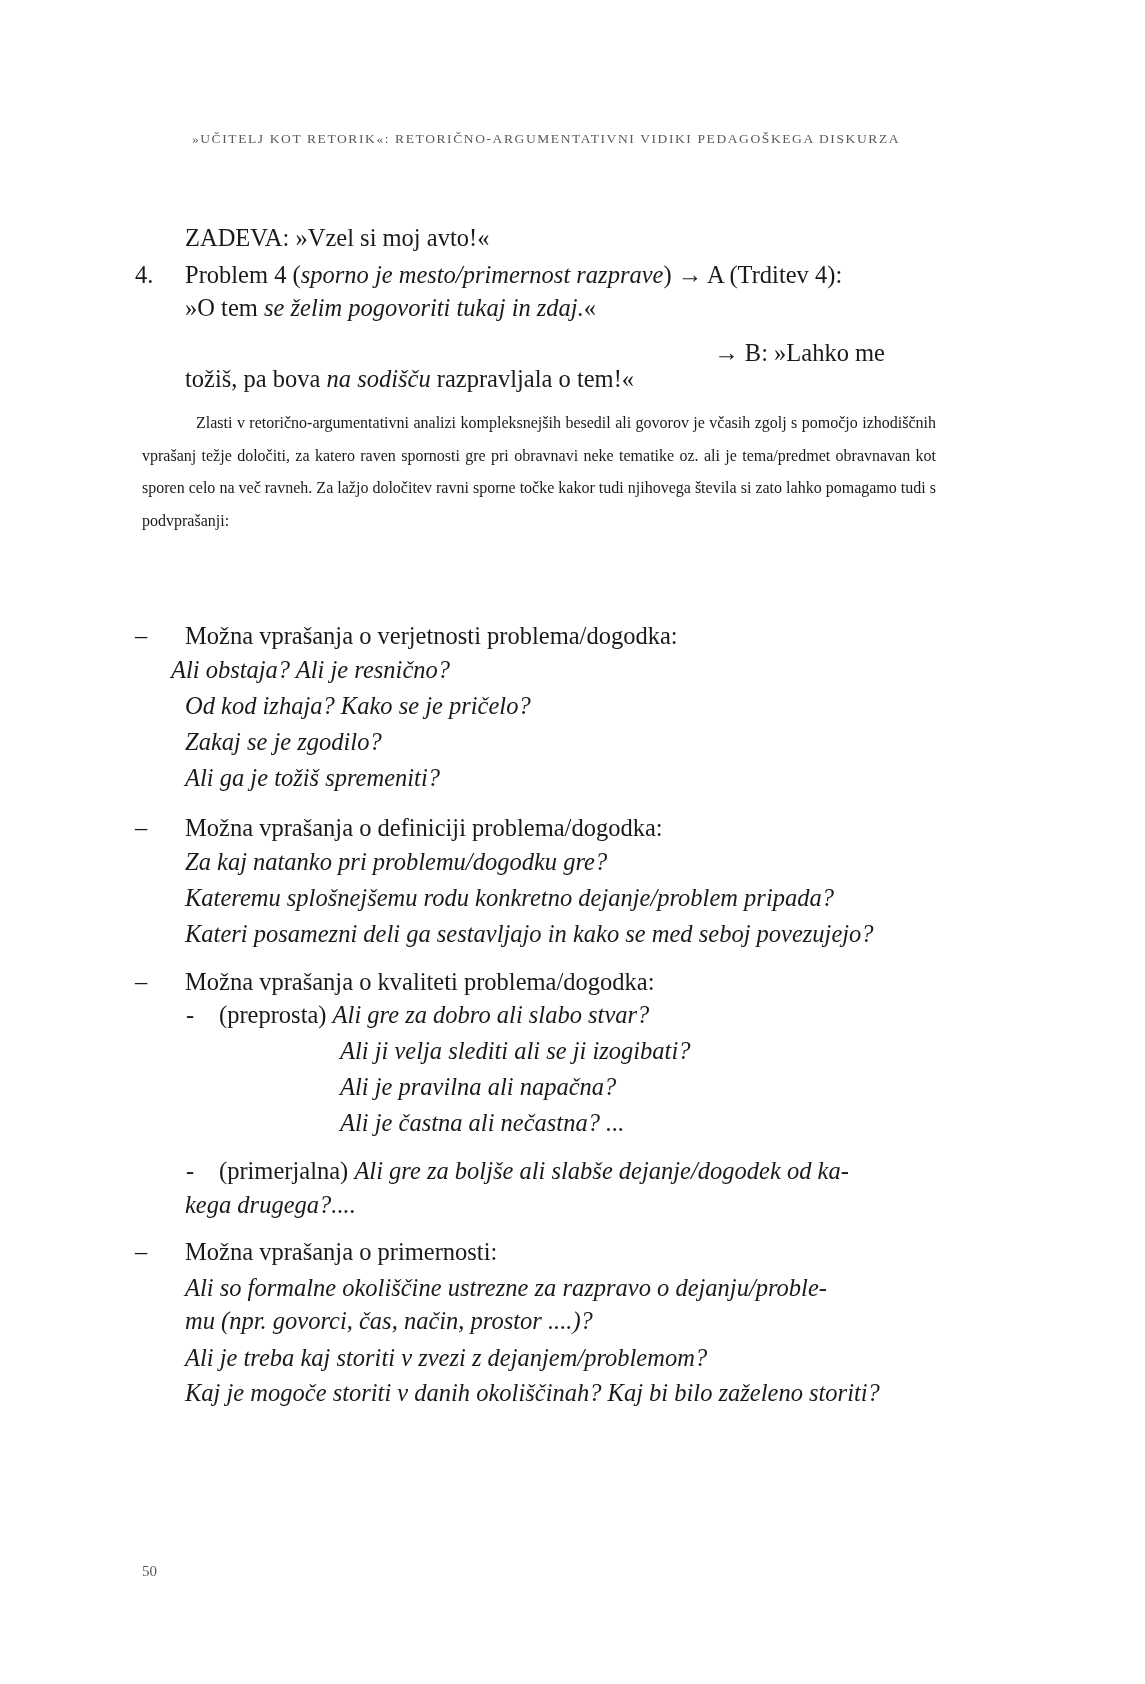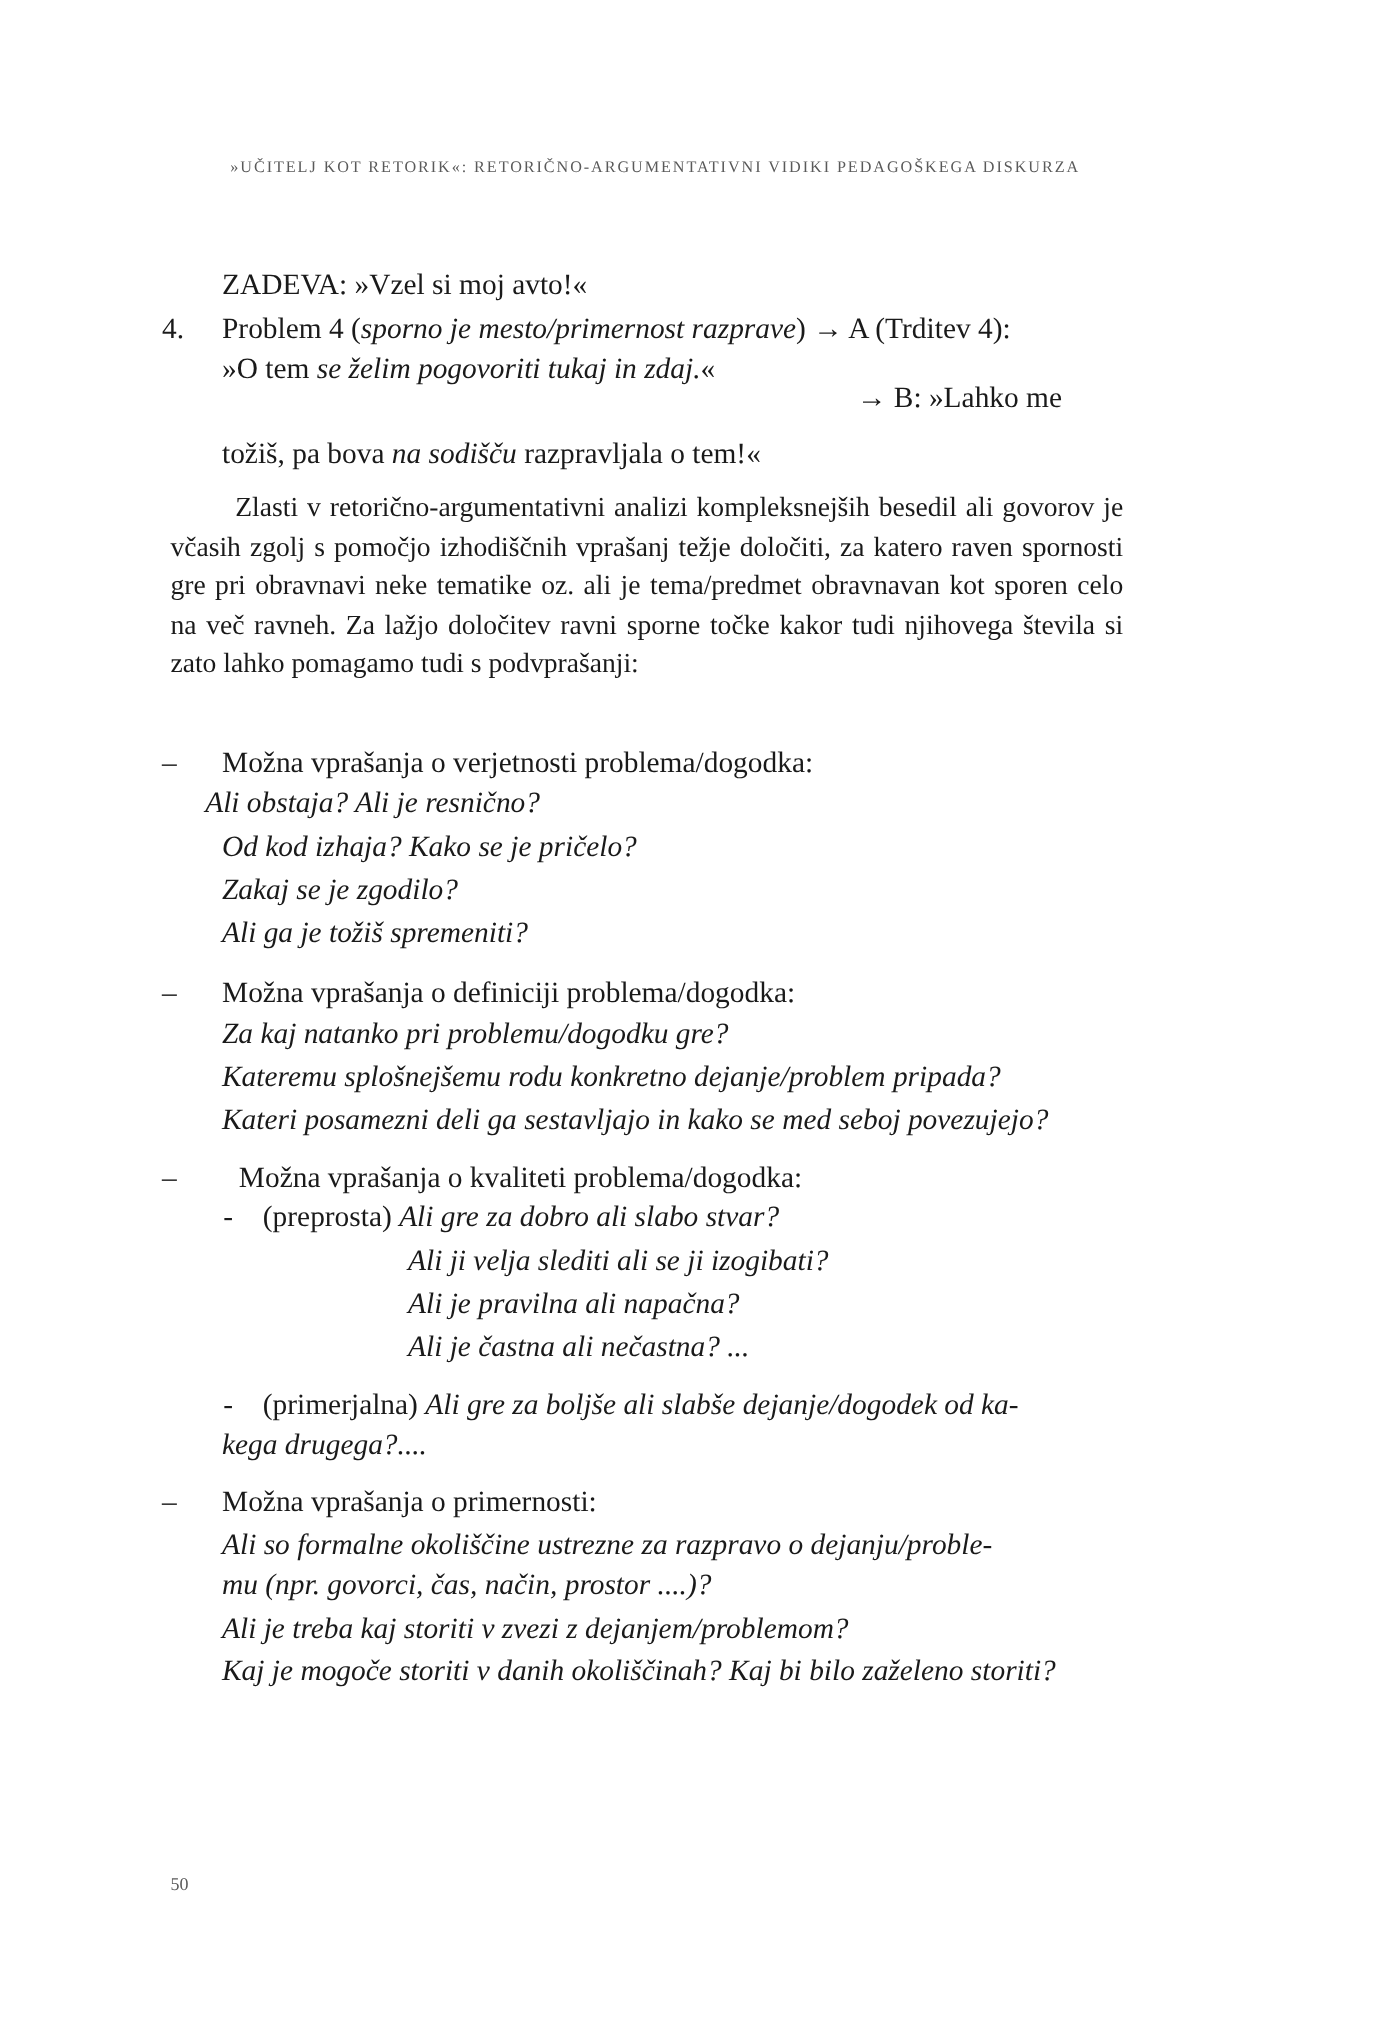--- a/index.html
+++ b/index.html
@@ -3,60 +3,60 @@
   <meta charset="utf-8">
   <style>
     html, body { margin: 0; padding: 0; background: #ffffff; }
     body { width: 1145px; height: 1684px; position: relative; overflow: hidden;
            font-family: "Liberation Serif", "DejaVu Serif", serif; color: #1a1a1a; }
     .running-header { position: absolute; top: 131px; left: 141px; width: 810px;
            text-align: center; font-size: 13.5px; letter-spacing: 1.6px; color: #5a5a5a; }
     .page-number { position: absolute; top: 1563px; left: 142px; font-size: 15px; color: #5a5a5a; }
     .line { position: absolute; font-size: 24.5px; line-height: 32px; white-space: nowrap; }
     .it { font-style: italic; }
-    .justify { position: absolute; left: 142px; width: 794px; font-size: 23px; line-height: 32.5px;
+    .justify { position: absolute; left: 142px; width: 794px; font-size: 16px; line-height: 32.5px;
                text-align: justify; }
     .indent { text-indent: 54px; }
   </style>
 </head>
 <body>
 
 <div class="running-header">»UČITELJ KOT RETORIK«: RETORIČNO-ARGUMENTATIVNI VIDIKI PEDAGOŠKEGA DISKURZA</div>
 
 <div class="line" style="top:222px; left:185px;">ZADEVA: »Vzel si moj avto!«</div>
 
 <div class="line" style="top:259px; left:135px;">4.</div>
 <div class="line" style="top:259px; left:185px;">
   <span>Problem 4 (</span><span class="it">sporno je mesto/primernost razprave</span><span>) → A (Trditev 4):</span>
 </div>
 <div class="line" style="top:292px; left:185px;">
   <span>»O tem </span><span class="it">se želim pogovoriti tukaj in zdaj.</span><span>«</span>
 </div>
-<div class="line" style="top:316px; right:260px; margin-left:20px;">→ B: »Lahko me</div>
+<div class="line" style="top:337px; right:260px; margin-left:20px;">→ B: »Lahko me</div>
 <div class="line" style="top:363px; left:185px;">
   <span>tožiš, pa bova </span><span class="it">na sodišču</span><span> razpravljala o tem!«</span>
 </div>
 
 <div class="justify indent" style="top:407px;">Zlasti v retorično-argumentativni analizi kompleksnejših besedil ali govorov je včasih zgolj s pomočjo izhodiščnih vprašanj težje določiti, za katero raven spornosti gre pri obravnavi neke tematike oz. ali je tema/predmet obravnavan kot sporen celo na več ravneh. Za lažjo določitev ravni sporne točke kakor tudi njihovega števila si zato lahko pomagamo tudi s podvprašanji:</div>
 
 <div class="line" style="top:620px; left:135px;">–</div>
 <div class="line" style="top:620px; left:185px;">Možna vprašanja o verjetnosti problema/dogodka:</div>
 <div class="line it" style="top:654px; left:171px;">Ali obstaja? Ali je resnično?</div>
 <div class="line it" style="top:690px; left:185px;">Od kod izhaja? Kako se je pričelo?</div>
 <div class="line it" style="top:726px; left:185px;">Zakaj se je zgodilo?</div>
 <div class="line it" style="top:762px; left:185px;">Ali ga je tožiš spremeniti?</div>
 
 <div class="line" style="top:812px; left:135px;">–</div>
 <div class="line" style="top:812px; left:185px;">Možna vprašanja o definiciji problema/dogodka:</div>
 <div class="line it" style="top:846px; left:185px;">Za kaj natanko pri problemu/dogodku gre?</div>
 <div class="line it" style="top:882px; left:185px;">Kateremu splošnejšemu rodu konkretno dejanje/problem pripada?</div>
 <div class="line it" style="top:918px; left:185px;">Kateri posamezni deli ga sestavljajo in kako se med seboj povezujejo?</div>
 
 <div class="line" style="top:966px; left:135px;">–</div>
-<div class="line" style="top:966px; left:199px;text-align:right;">Možna vprašanja o kvaliteti problema/dogodka:</div>
+<div class="line" style="top:966px; left:185px;text-align:right;">Možna vprašanja o kvaliteti problema/dogodka:</div>
 <div class="line" style="top:999px; left:186px;">-</div>
 <div class="line" style="top:999px; left:219px;">
   <span>(preprosta) </span><span class="it">Ali gre za dobro ali slabo stvar?</span>
 </div>
 <div class="line it" style="top:1035px; left:340px;font-style:italic;">Ali ji velja slediti ali se ji izogibati?</div>
 <div class="line it" style="top:1071px; left:340px;">Ali je pravilna ali napačna?</div>
 <div class="line it" style="top:1107px; left:340px;">Ali je častna ali nečastna? ...</div>
 
 <div class="line" style="top:1155px; left:186px;">-</div>
 <div class="line" style="top:1155px; left:219px;font-family:Liberation Serif, serif;">

